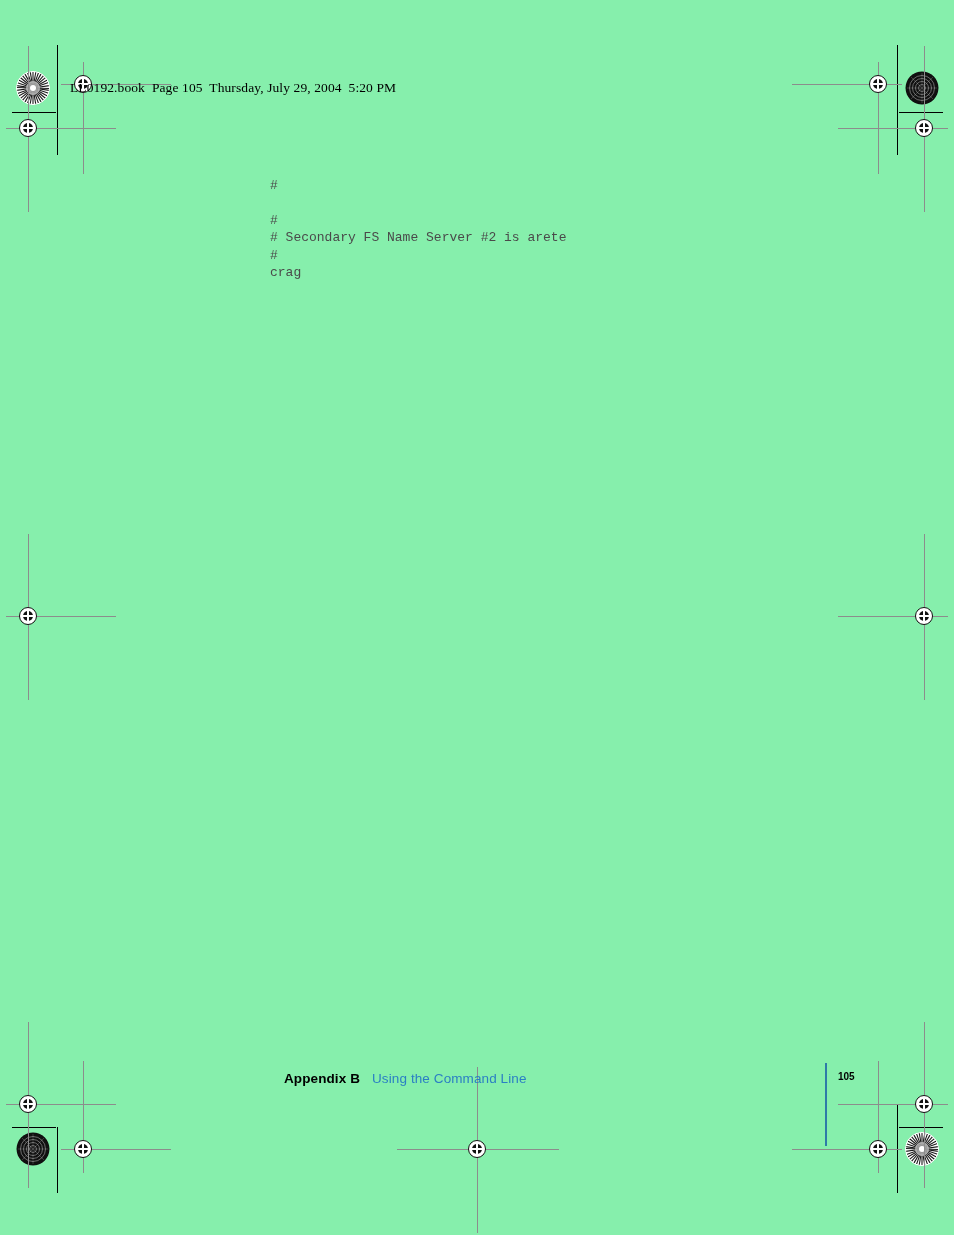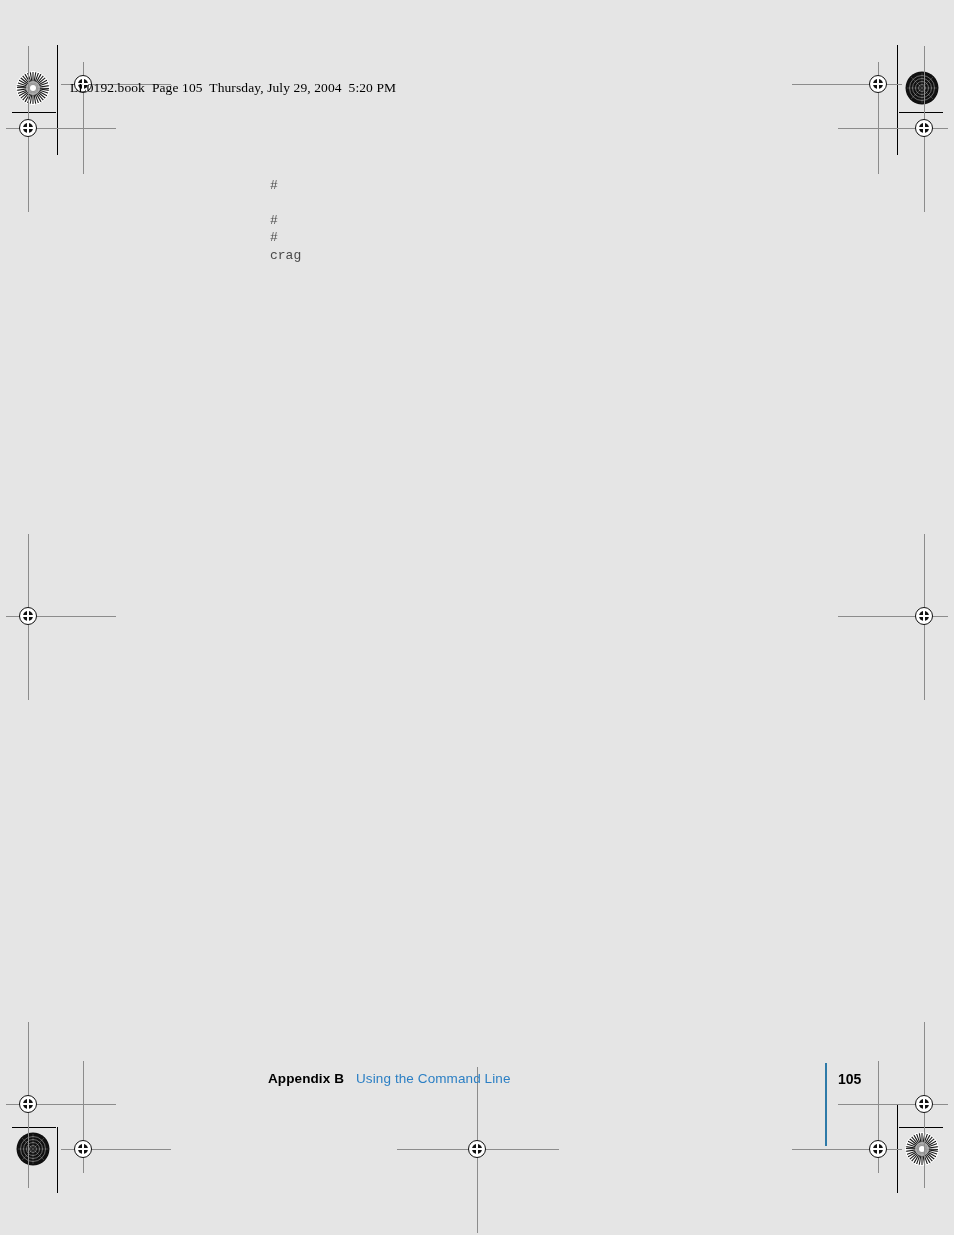--- a/index.html
+++ b/index.html
@@ -13,21 +13,21 @@
     position: relative;
     overflow: hidden;
     font-family: "Liberation Sans", sans-serif;
     -webkit-font-smoothing: antialiased;
   }
 
   
   #page {
     position: absolute;
     inset: 0;
-    background: #e5e5e5;
+    background: #86efac;
   }
 
   
   .trim-v {
     position: absolute;
     width: 1px;
     background: #000000;
   }
   .trim-h {
     position: absolute;
@@ -140,21 +140,21 @@
     white-space: pre;
     min-height: 17.4px;
   }
   #code-block .code-line.blank {
     height: 17.4px;
   }
 
   
   #footer-left {
     position: absolute;
-    left: 268px;
+    left: 284px;
     top: 1071px;
     font-size: 13.5px;
     white-space: nowrap;
   }
   #footer-left .appendix {
     font-weight: bold;
     color: #000000;
     letter-spacing: 0.1px;
   }
   #footer-left .chapter-title {
@@ -167,21 +167,21 @@
     left: 825px;
     top: 1063px;
     width: 2px;
     height: 83px;
     background: #2e7aa8;
   }
   #page-number {
     position: absolute;
     left: 838px;
     top: 1071px;
-    font-size: 14px;
+    font-size: 10px;
     font-weight: bold;
     color: #000000;
   }
 </style>
 </head>
 <body>
 
 <div id="page">
 
   <div class="trim-v" style="left:57px; top:45px; height:110px;"></div>
@@ -370,21 +370,21 @@
 
   <div class="reg arm-lr arm-ud" style="left:455px; top:1127px;">
     <span class="vline"></span>
       <span class="hline"></span>
     <span class="ring"></span>
       <span class="dot"></span>
   </div>
 
   <div id="book-header">LL0192.book  Page 105  Thursday, July 29, 2004  5:20 PM</div>
 
-  <pre id="code-block"><div class="code-line">#</div><div class="code-line blank"></div><div class="code-line">#</div><div class="code-line">#</div><div class="code-line">crag</div></pre>
+  <pre id="code-block"><div class="code-line">#</div><div class="code-line blank"></div><div class="code-line">#</div><div class="code-line"># Secondary FS Name Server #2 is arete</div><div class="code-line">#</div><div class="code-line">crag</div></pre>
 
   <div id="footer-left">
     <span class="appendix">Appendix B</span><span class="chapter-title">Using the Command Line</span>
   </div>
 
   <div id="page-number-rule"></div>
   <div id="page-number">105</div>
 
 </div>
 

